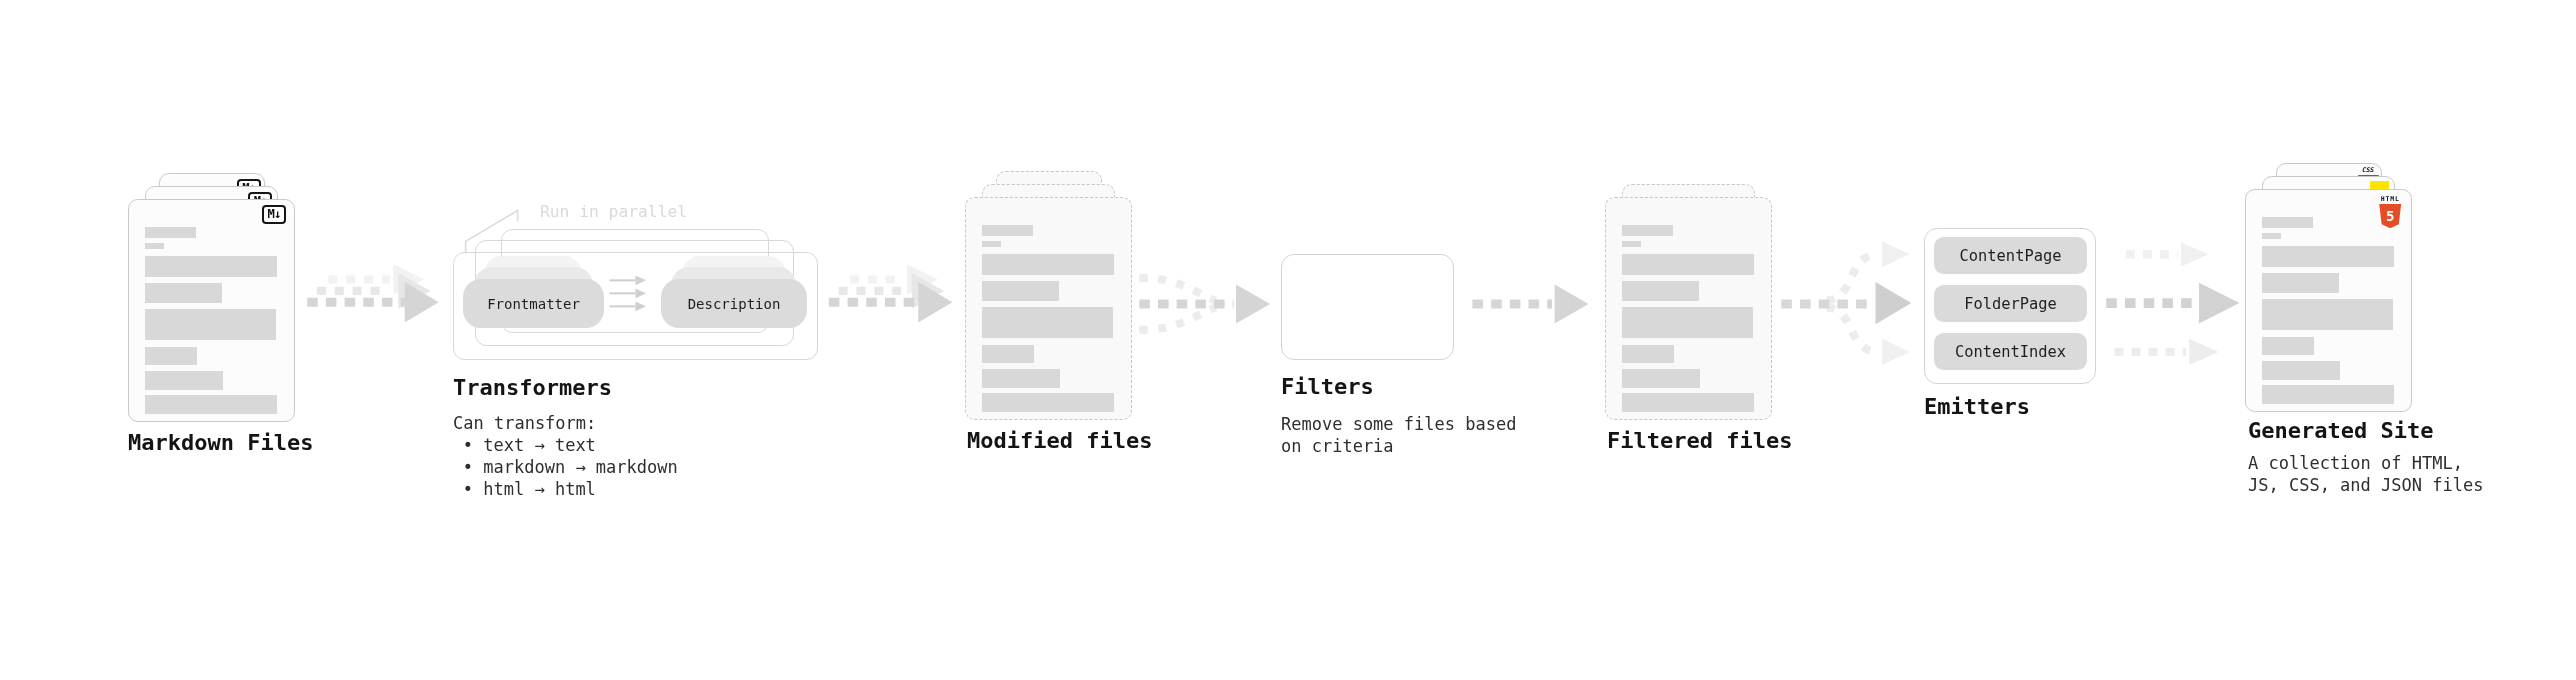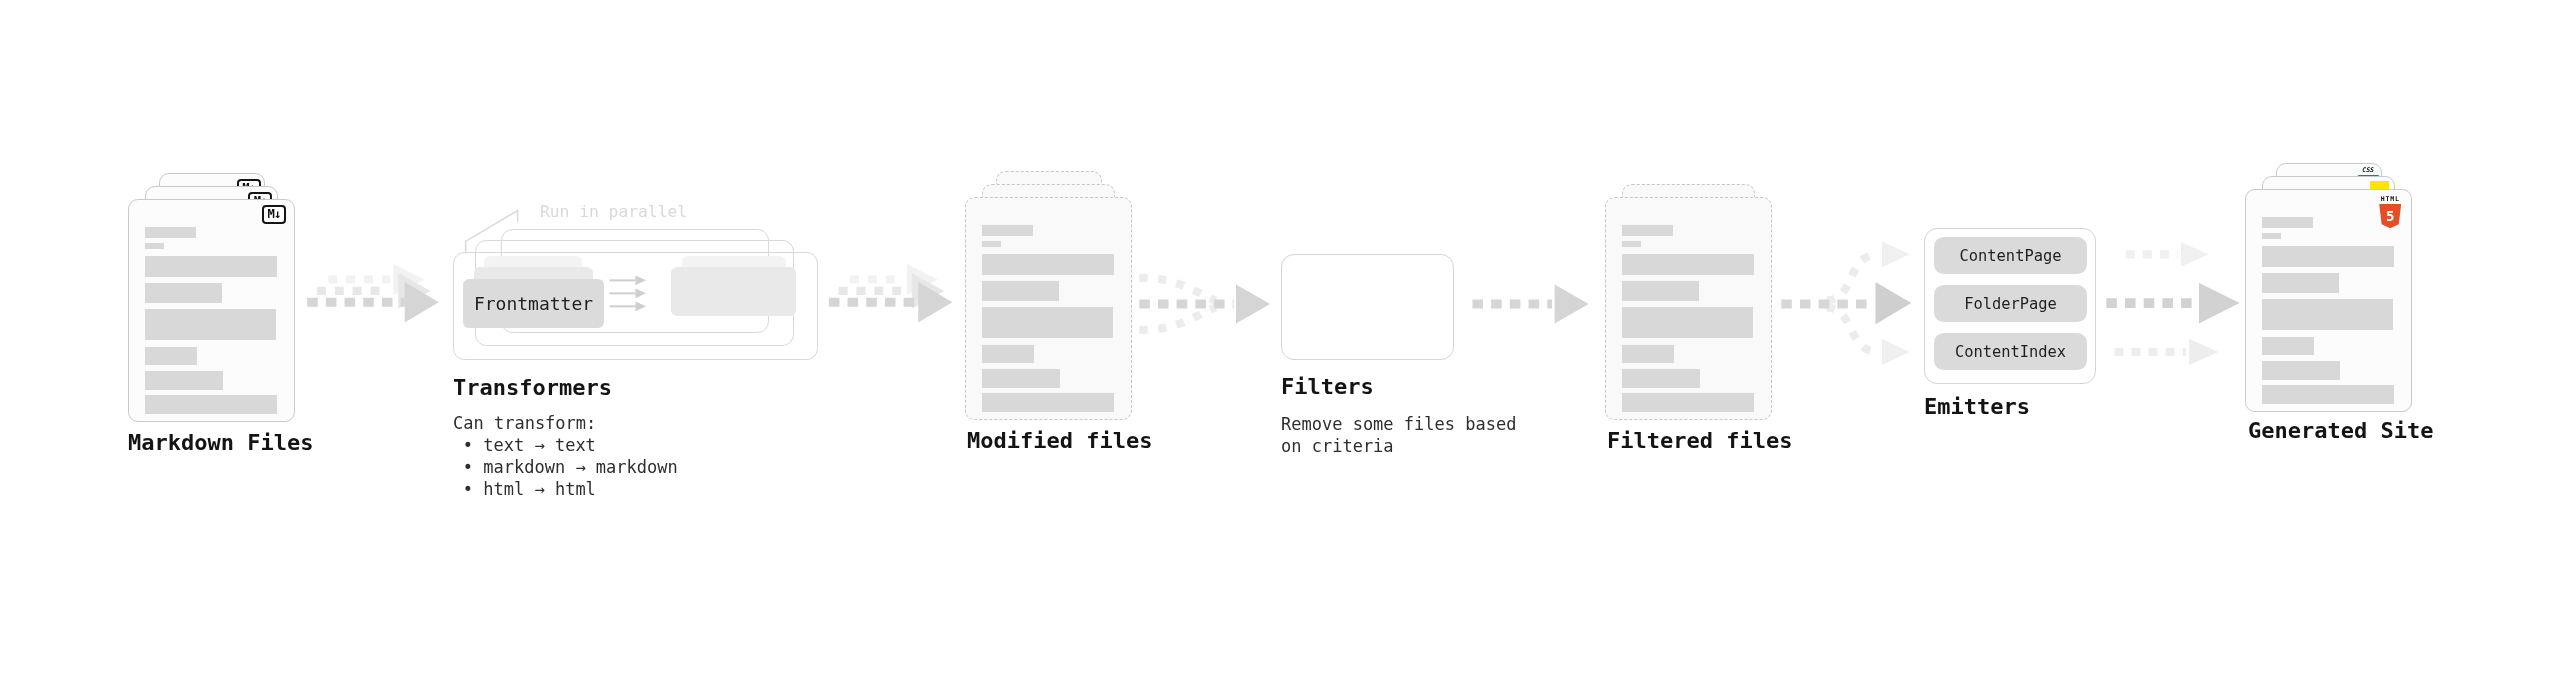--- a/index.html
+++ b/index.html
@@ -33,22 +33,22 @@
   .css-bar{display:block;height:4.1px;margin-top:0.8px;border-radius:0.8px;}
   .js-badge{position:absolute;top:4.1px;right:4.9px;width:19.5px;height:9px;}
   .h5-badge{position:absolute;top:5.7px;right:9.8px;width:22px;text-align:center;}
   .h5-label{display:block;font-size:6.5px;font-weight:bold;letter-spacing:0.8px;color:#111;line-height:7.3px;}
   .h5-shield{display:flex;align-items:center;justify-content:center;width:22px;height:24.4px;margin-top:0.8px;
     clip-path:polygon(0 0,100% 0,89% 84%,50% 100%,11% 84%);}
   .h5-num{color:#fff;font-size:14px;font-weight:bold;line-height:1;}
   
   .outline-box{position:absolute;box-sizing:border-box;border:1.6px solid #d8d8d8;border-radius:11.4px;background:transparent;}
   .panel-box{position:absolute;box-sizing:border-box;border:1.6px solid #d4d4d4;border-radius:13px;background:#ffffff;}
-  .chip{position:absolute;box-sizing:border-box;border-radius:6px;display:flex;align-items:center;justify-content:center;
-    font-size:18px;color:#1e1e1e;white-space:nowrap;text-align:right;}
+  .chip{position:absolute;box-sizing:border-box;border-radius:18px;display:flex;align-items:center;justify-content:center;
+    font-size:14px;color:#1e1e1e;white-space:nowrap;text-align:right;}
   .chip-main{background:#dbdbdb;}
   .chip-s1{background:#e9e9e9;}
   .chip-s2{background:#f3f3f3;}
   .emit-chip{position:absolute;box-sizing:border-box;border-radius:9.8px;background:#dadada;display:flex;align-items:center;
     justify-content:center;font-size:15.4px;color:#1e1e1e;white-space:nowrap;}
   
   .title{position:absolute;font-size:22px;font-weight:600;color:#141414;white-space:nowrap;line-height:26px;}
   .body-text{position:absolute;font-size:17px;font-weight:500;color:#2e2e2e;line-height:22px;white-space:nowrap;}
   .body-text span{display:block;}
   .note-text{position:absolute;font-size:16.3px;font-weight:500;color:#d9d9d9;white-space:nowrap;}
@@ -145,20 +145,21 @@
 
   <div class="note-text" style="left:540px;top:202px">Run in parallel</div>
   <div class="outline-box" style="left:501px;top:229px;width:268px;height:104px"></div>
   <div class="outline-box" style="left:475px;top:240px;width:319px;height:106px"></div>
   <div class="outline-box" style="left:453px;top:252px;width:365px;height:108px"></div>
   <div class="chip chip-s2" style="left:484px;top:256px;width:98px;height:49px"></div>
   <div class="chip chip-s1" style="left:474px;top:267px;width:119px;height:49px"></div>
   <div class="chip chip-main" style="left:463px;top:279px;width:141px;height:49px">Frontmatter</div>
   <div class="chip chip-s2" style="left:682px;top:256px;width:104px;height:49px"></div>
   <div class="chip chip-s1" style="left:671px;top:267px;width:125px;height:49px"></div>
+  <div class="chip chip-main" style="left:661px;top:279px;width:146px;height:49px">Description</div>
   <div class="title" style="left:453px;top:375px">Transformers</div>
   <div class="body-text" style="left:453px;top:412px">
     <span>Can transform:</span>
     <span style="padding-left:9.8px">• text → text</span>
     <span style="padding-left:9.8px">• markdown → markdown</span>
     <span style="padding-left:9.8px">• html → html</span>
   </div>
 
   <div class="abs" style="left:965px;top:171px;width:167px;height:249px">
     <div class="doc-layer dashed-doc" style="left:31px;top:0;width:106px;height:211px"></div>
@@ -231,15 +232,19 @@
         <i class="bar b3"></i>
         <i class="bar b4"></i>
         <i class="bar b5"></i>
         <i class="bar b6"></i>
         <i class="bar b7"></i>
         <i class="bar b8"></i>
       </div>
     </div>
   </div>
   <div class="title" style="left:2248px;top:418px">Generated Site</div>
+  <div class="body-text" style="left:2248px;top:452px">
+    <span>A collection of HTML,</span>
+    <span>JS, CSS, and JSON files</span>
+  </div>
 
 </div>
 
 
 </body></html>

